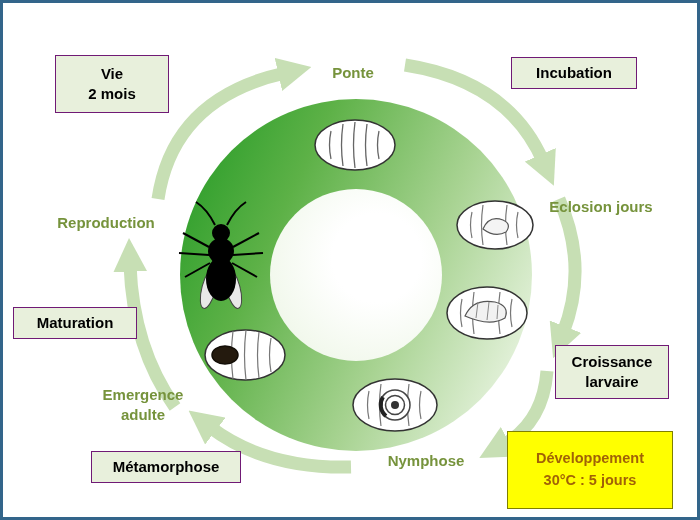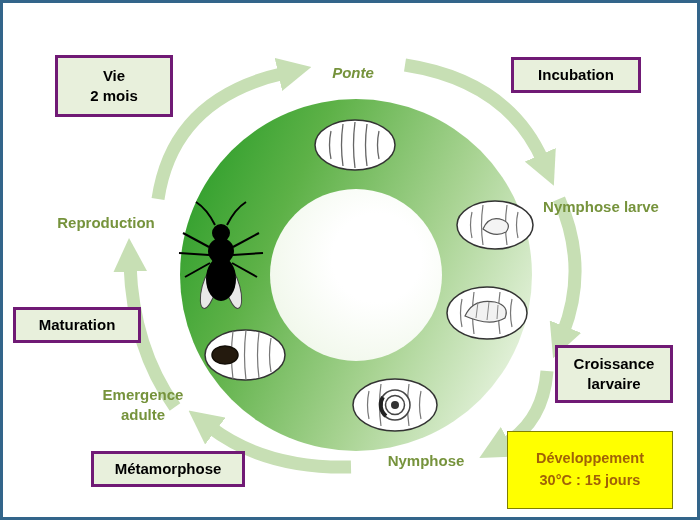--- a/index.html
+++ b/index.html
@@ -13,21 +13,21 @@
     background:linear-gradient(115deg,#2f9f2c 8%,#5db147 30%,#a8d392 62%,#e9f4e1 92%);
     z-index:1;
   }
   .hole{
     position:absolute;left:267px;top:186px;width:172px;height:172px;border-radius:50%;
     background:radial-gradient(circle at 62% 40%,#ffffff 30%,#f3f9ee 70%,#e9f3e2 100%);
     z-index:2;
   }
   svg.overlay{position:absolute;left:0;top:0;z-index:3;pointer-events:none;}
   .gbox{
-    position:absolute;z-index:4;background:#e8f0dc;border:3px solid #701a75;
+    position:absolute;z-index:4;background:#e8f0dc;border:1px solid #701a75;
     color:#000;font-weight:bold;font-size:15px;text-align:center;
     display:flex;flex-direction:column;justify-content:center;line-height:1.35;
   }
   .glabel{
     position:absolute;z-index:4;color:#76933c;font-weight:bold;font-size:15px;
     text-align:center;line-height:1.3;white-space:nowrap;
   }
   .ybox{
     position:absolute;z-index:4;background:#ffff00;border:1px solid #7f7f00;
     color:#a16207;font-weight:bold;font-size:14.5px;text-align:center;
@@ -158,29 +158,29 @@
   <div class="gbox" style="left:10px;top:304px;width:122px;height:30px;align-items:center;">
     <span>Maturation</span>
   </div>
 
   <div class="gbox" style="left:88px;top:448px;width:148px;height:30px;">
     <span>Métamorphose</span>
   </div>
 
   <div class="ybox" style="left:504px;top:428px;width:164px;height:76px;">
     <span>Développement</span>
-    <span>30°C : 15 jours</span>
+    <span>30°C : 5 jours</span>
   </div>
 
-  <div class="glabel" style="left:300px;top:60px;width:100px;font-style:italic;">
+  <div class="glabel" style="left:300px;top:60px;width:100px;">
     <span>Ponte</span>
   </div>
 
   <div class="glabel" style="left:538px;top:194px;width:120px;">
-    <span>Nymphose larve</span>
+    <span>Eclosion jours</span>
   </div>
 
   <div class="glabel" style="left:48px;top:210px;width:110px;">
     <span>Reproduction</span>
   </div>
 
   <div class="glabel" style="left:90px;top:374px;width:100px;margin-top:8px;">
     <span>Emergence</span>
     <span>adulte</span>
   </div>

